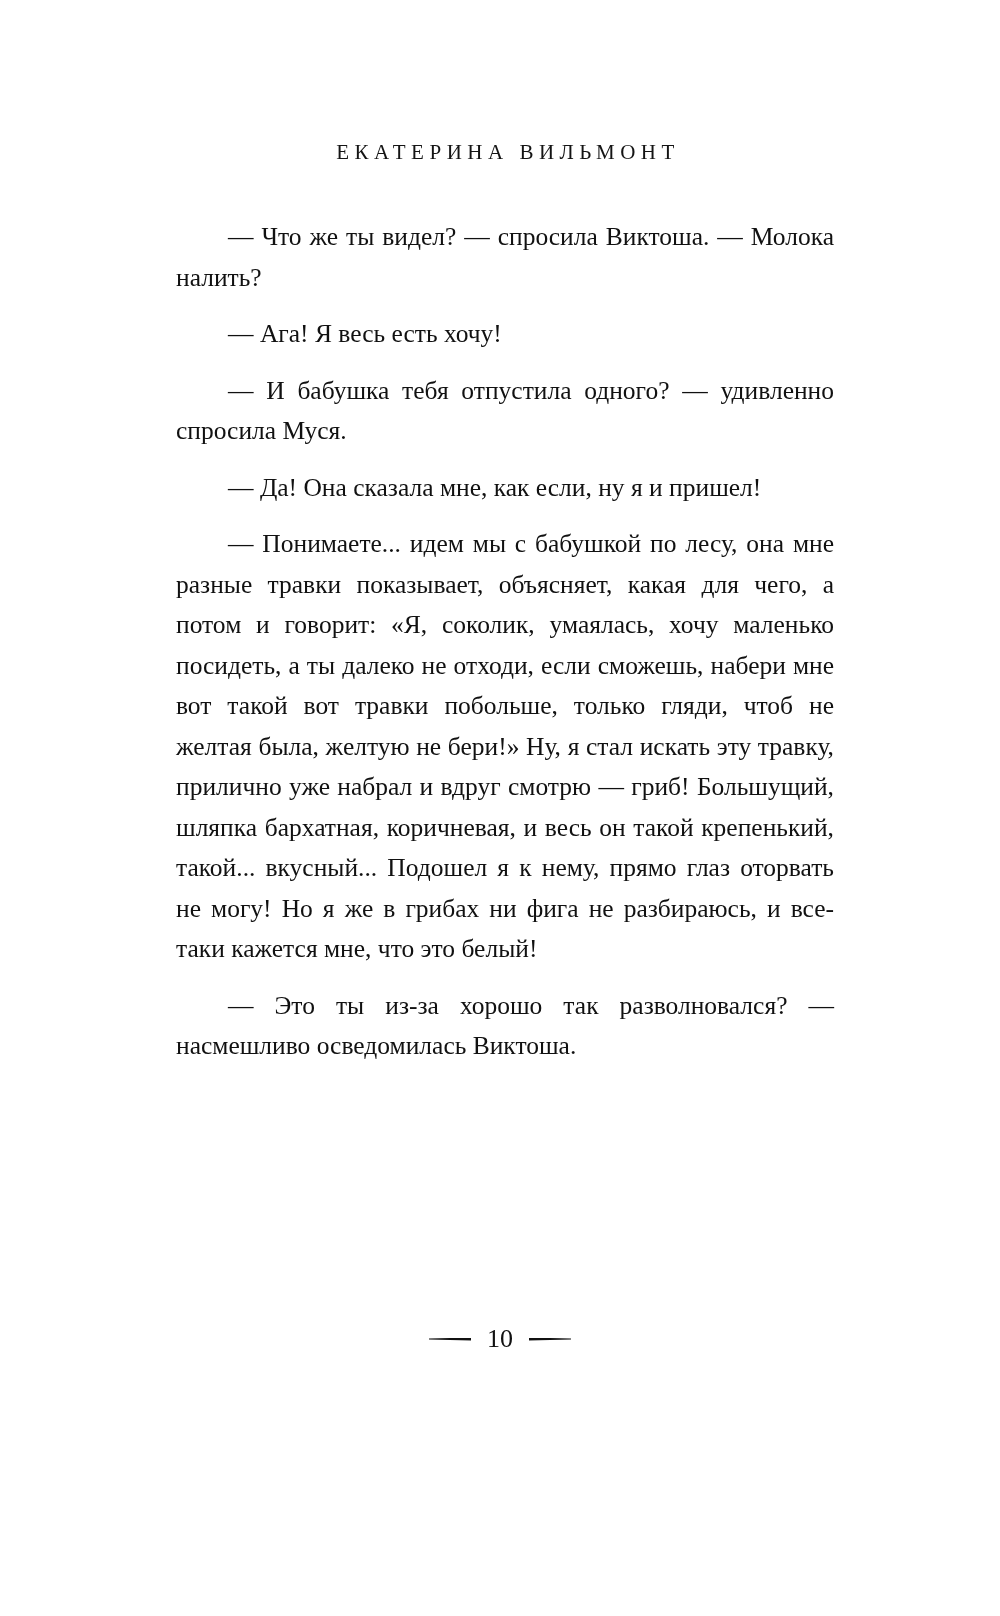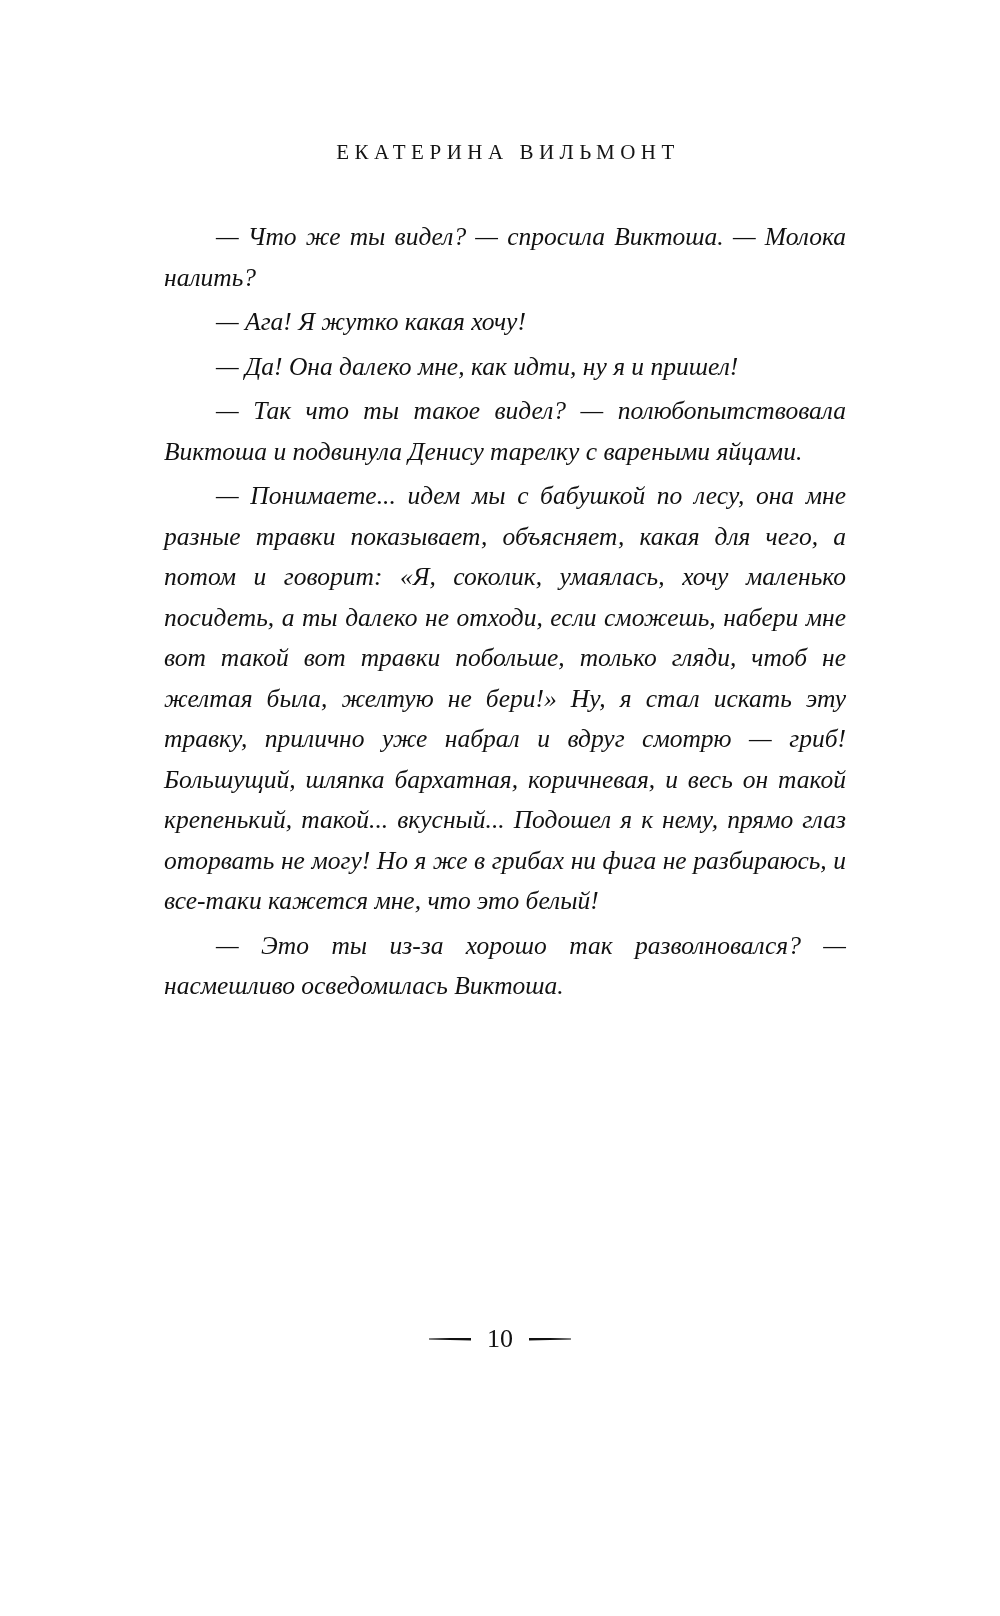--- a/index.html
+++ b/index.html
@@ -34,23 +34,22 @@
   }
   .body-text {
     font-size: 25.5px;
     line-height: 40.5px;
     text-align: justify;
     text-justify: inter-word;
     color: #111111;
     hyphens: manual;
   }
   .body-text p {
-    margin: 4px;
+    margin: 16px;
     text-indent: 52px;
-    font-style: italic;
   }
   .folio {
     position: absolute;
     left: 0;
     right: 0;
     bottom: 196px;
     display: flex;
     align-items: center;
     justify-content: center;
     gap: 14px;
@@ -72,23 +71,23 @@
 </style>
 </head>
 <body>
 
 <div class="page">
 
   <div class="running-head">ЕКАТЕРИНА ВИЛЬМОНТ</div>
 
   <div class="body-text">
     <p>— Что же ты видел? — спросила Виктоша. — Молока налить?</p>
-    <p>— Ага! Я жутко какая хочу!</p>
-    <p>— Да! Она далеко мне, как идти, ну я и пришел!</p>
-    <p>— Так что ты такое видел? — полюбопытствовала Виктоша и подвинула Денису тарелку с вареными яйцами.</p>
+    <p>— Ага! Я весь есть хочу!</p>
+    <p>— И бабушка тебя отпустила одного? — удивленно спросила Муся.</p>
+    <p>— Да! Она сказала мне, как если, ну я и пришел!</p>
     <p>— Понимаете... идем мы с бабушкой по лесу, она мне разные травки показывает, объясняет, какая для чего, а потом и говорит: «Я, соколик, умаялась, хочу маленько посидеть, а ты далеко не отходи, если сможешь, набери мне вот такой вот травки побольше, только гляди, чтоб не желтая была, желтую не бери!» Ну, я стал искать эту травку, прилично уже набрал и вдруг смотрю — гриб! Большущий, шляпка бархатная, коричневая, и весь он такой крепенький, такой... вкусный... Подошел я к нему, прямо глаз оторвать не могу! Но я же в грибах ни фига не разбираюсь, и все-таки кажется мне, что это белый!</p>
     <p>— Это ты из-за хорошо так разволновался? — насмешливо осведомилась Виктоша.</p>
   </div>
 
   <div class="folio">
     <span class="rule left"></span>
     <span class="num">10</span>
     <span class="rule right"></span>
   </div>
 

